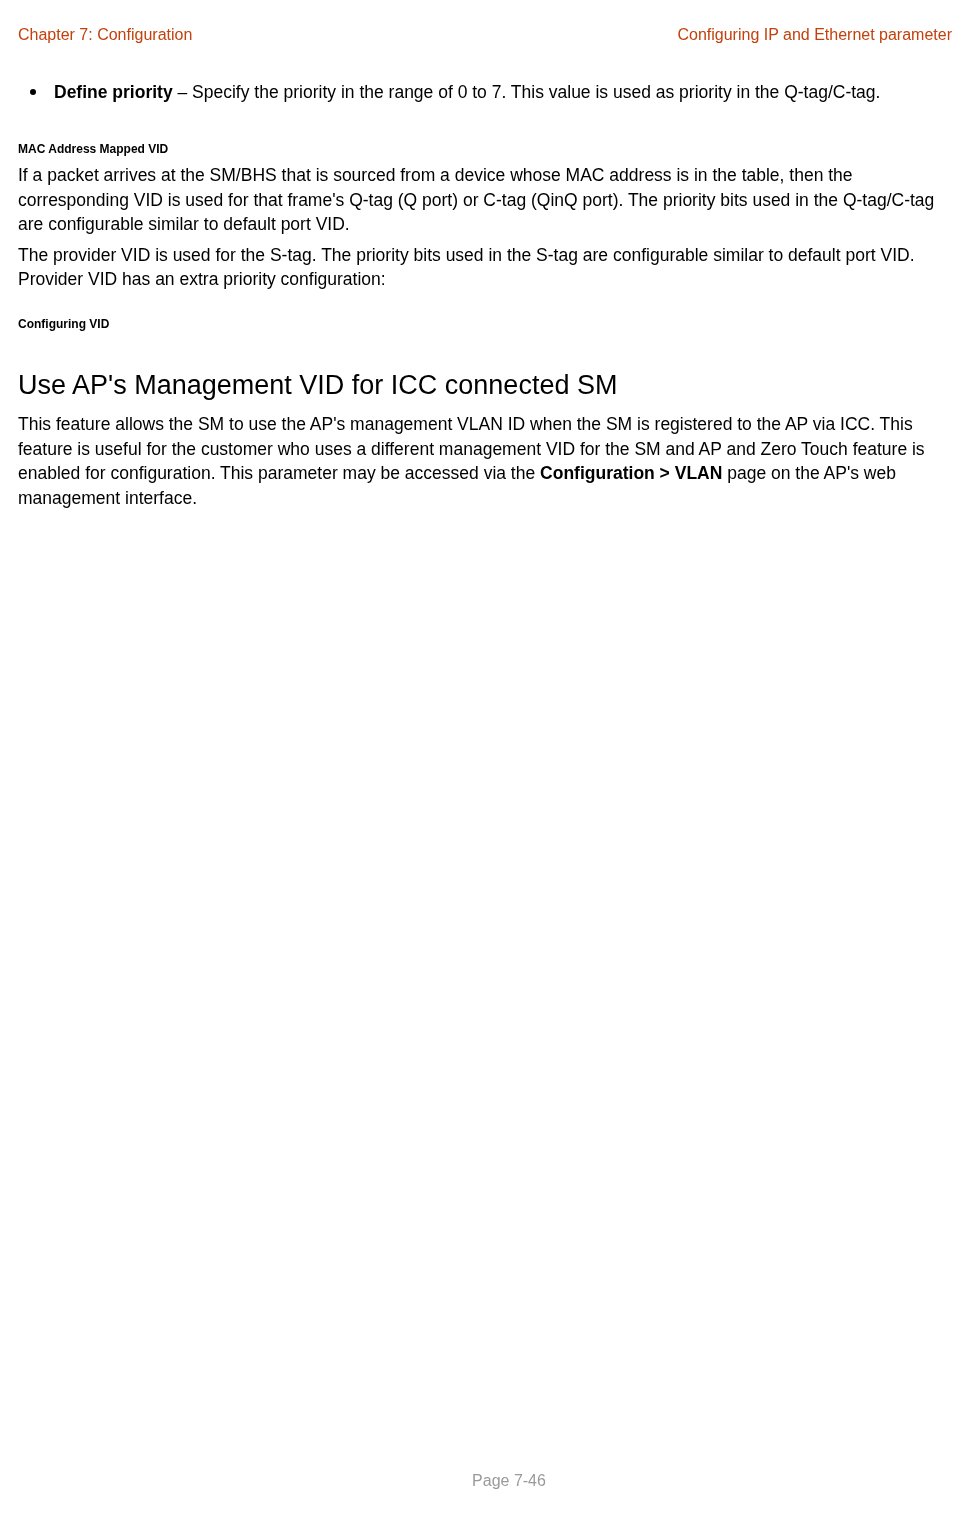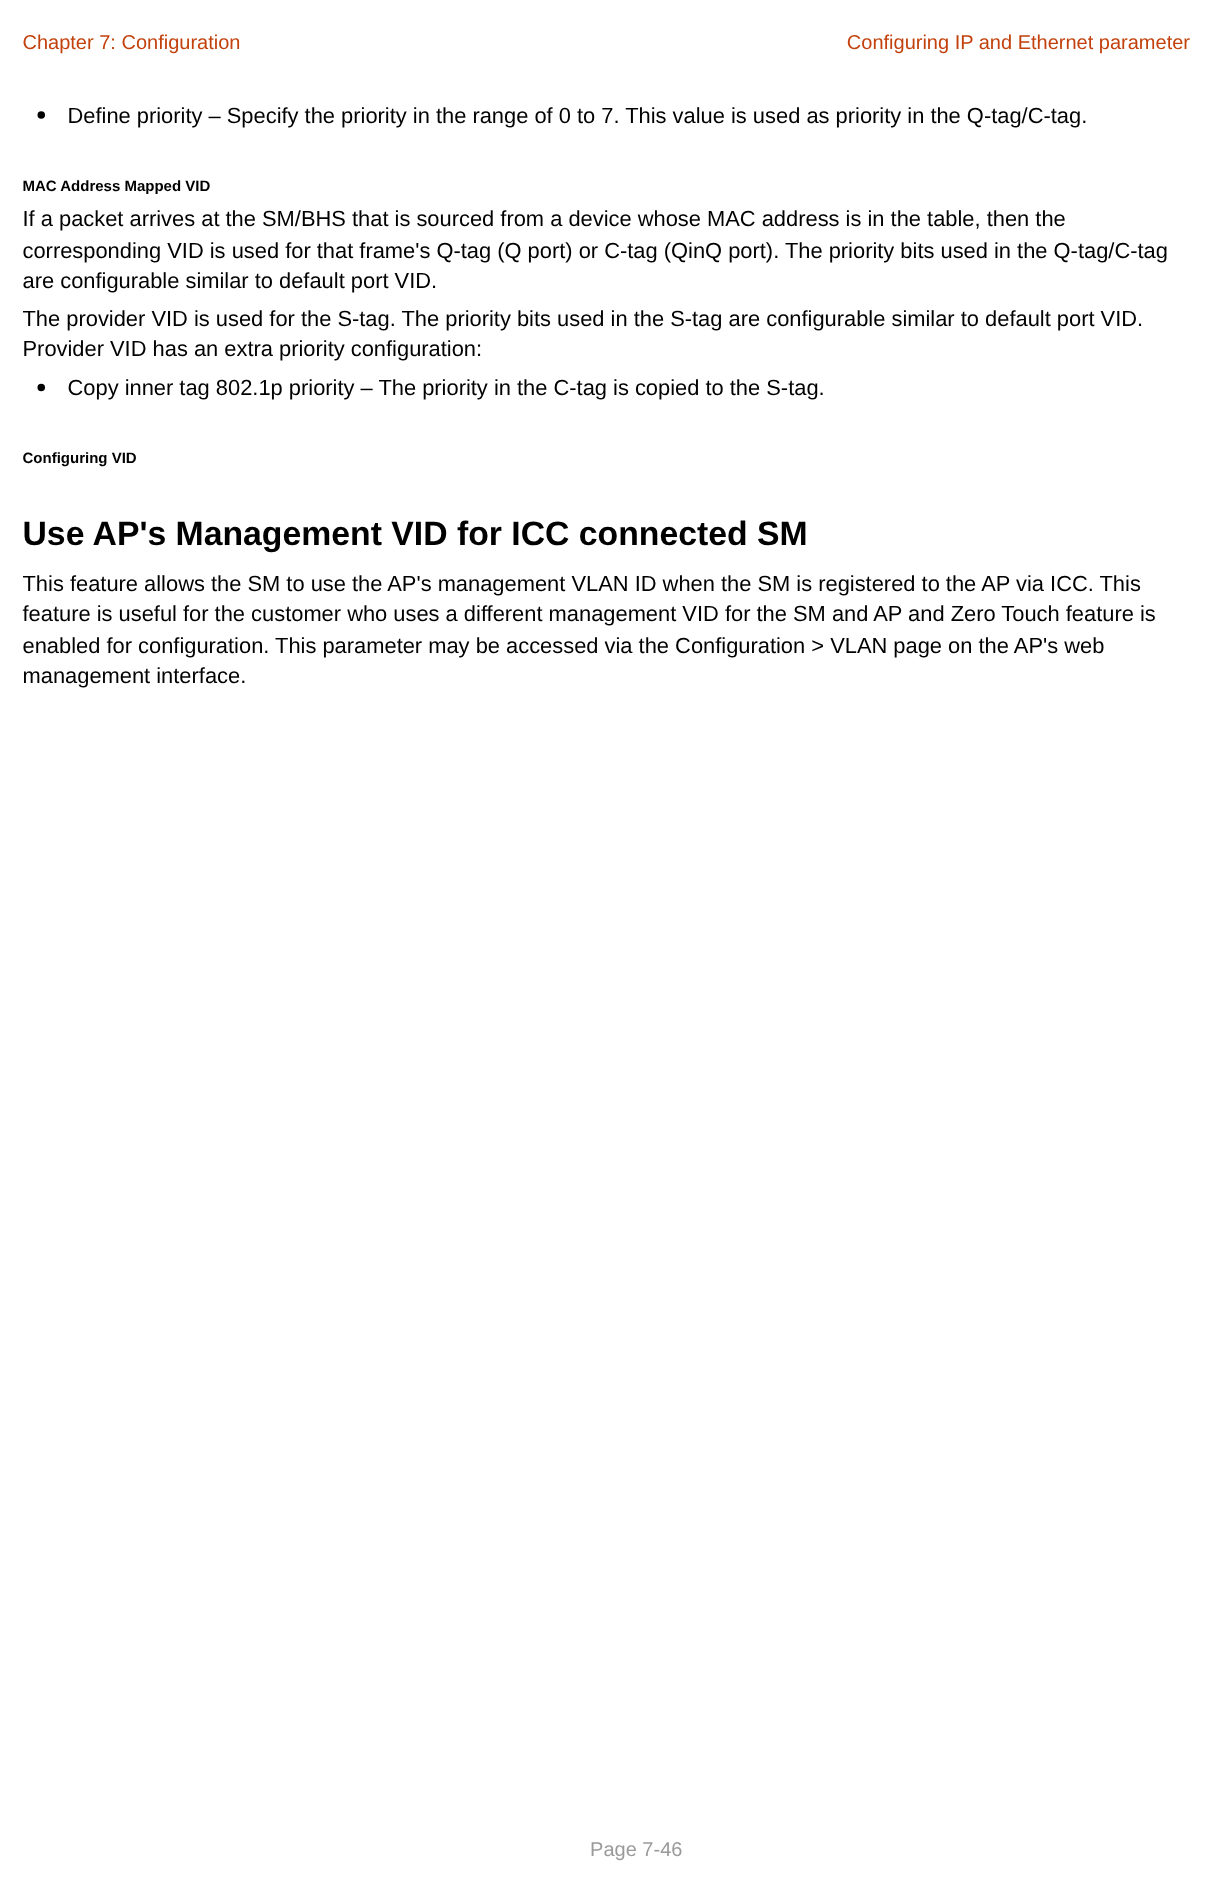--- a/index.html
+++ b/index.html
@@ -38,35 +38,35 @@
     background: #000;
     border-radius: 50%;
     margin-top: 9px;
     margin-right: 18px;
     flex-shrink: 0;
   }
   .bullet-text {
     flex: 1;
   }
   .bold {
-    font-weight: normal;
+    font-weight: bold;
     margin-top: 25px;
   }
   .para {
     margin-bottom: 6px;
   }
   .spacer-sm { height: 18px; }
   h2.sub {
     font-size: 12px;
     font-weight: bold;
     margin: 0 0 6px 0;
   }
   h1.section {
     font-size: 27px;
-    font-weight: bold;
+    font-weight: normal;
     margin: 34px 0 8px 0;
   }
   .footer {
     position: absolute;
     bottom: 24px;
     left: 0;
     width: 100%;
     text-align: center;
     color: #9a9a9a;
     font-size: 16px;
@@ -91,26 +91,20 @@
       </div>
     </div>
 
     <div class="spacer-sm"></div>
 
     <h2 class="sub">MAC Address Mapped VID</h2>
     <div class="para">If a packet arrives at the SM/BHS that is sourced from a device whose MAC address is in the table, then the corresponding VID is used for that frame's Q-tag (Q port) or C-tag (QinQ port). The priority bits used in the Q-tag/C-tag are configurable similar to default port VID.</div>
 
     <div class="para">The provider VID is used for the S-tag. The priority bits used in the S-tag are configurable similar to default port VID. Provider VID has an extra priority configuration:</div>
 
-    <div class="bullet-item">
-      <div class="bullet-dot"></div>
-      <div class="bullet-text">
-        <span class="bold">Copy inner tag 802.1p priority</span><span> – The priority in the C-tag is copied to the S-tag.</span>
-      </div>
-    </div>
 
     <div class="spacer-sm"></div>
 
     <h2 class="sub">Configuring VID</h2>
 
     <h1 class="section">Use AP's Management VID for ICC connected SM</h1>
     <div class="para">
       <span>This feature allows the SM to use the AP's management VLAN ID when the SM is registered to the AP via ICC. This feature is useful for the customer who uses a different management VID for the SM and AP and Zero Touch feature is enabled for configuration. This parameter may be accessed via the </span><span class="bold">Configuration &gt; VLAN</span><span> page on the AP's web management interface.</span>
     </div>
 

